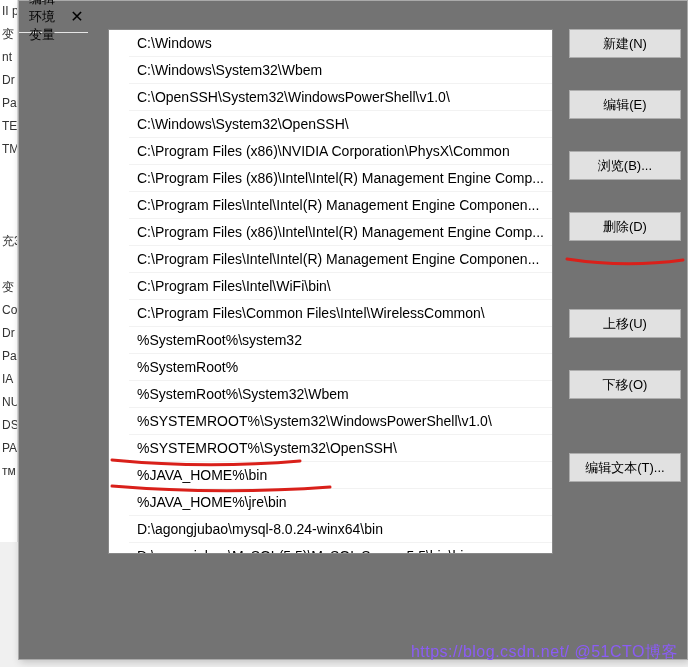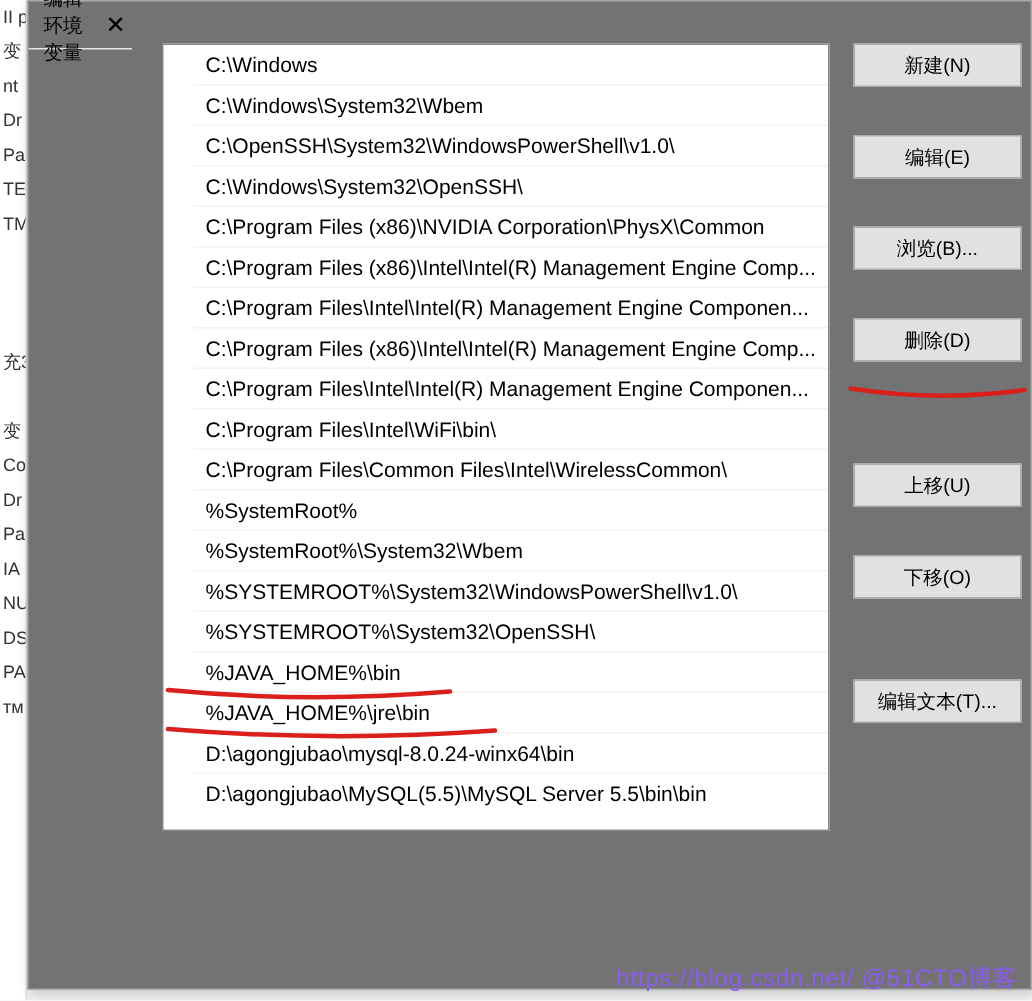--- a/index.html
+++ b/index.html
@@ -13,21 +13,21 @@
       width: 688px;
       height: 667px;
       overflow: hidden;
       position: relative;
     }
     .bg-strip {
       position: absolute;
       left: 0;
       top: 0;
       width: 18px;
-      height: 667px;
+      height: 542px;
       background: #fff;
       border-right: 1px solid #ddd;
       font-size: 12px;
       color: #333;
       overflow: hidden;
     }
     .bg-strip div {
       height: 23px;
       line-height: 23px;
       padding-left: 2px;
@@ -197,20 +197,21 @@
         <div class="item">C:\Windows\System32\Wbem</div>
         <div class="item">C:\OpenSSH\System32\WindowsPowerShell\v1.0\</div>
         <div class="item">C:\Windows\System32\OpenSSH\</div>
         <div class="item">C:\Program Files (x86)\NVIDIA Corporation\PhysX\Common</div>
         <div class="item">C:\Program Files (x86)\Intel\Intel(R) Management Engine Comp...</div>
         <div class="item">C:\Program Files\Intel\Intel(R) Management Engine Componen...</div>
         <div class="item">C:\Program Files (x86)\Intel\Intel(R) Management Engine Comp...</div>
         <div class="item">C:\Program Files\Intel\Intel(R) Management Engine Componen...</div>
         <div class="item">C:\Program Files\Intel\WiFi\bin\</div>
         <div class="item">C:\Program Files\Common Files\Intel\WirelessCommon\</div>
+        <div class="item">%SystemRoot%\system32</div>
         <div class="item">%SystemRoot%</div>
         <div class="item">%SystemRoot%\System32\Wbem</div>
         <div class="item">%SYSTEMROOT%\System32\WindowsPowerShell\v1.0\</div>
         <div class="item">%SYSTEMROOT%\System32\OpenSSH\</div>
         <div class="item">%JAVA_HOME%\bin</div>
         <div class="item">%JAVA_HOME%\jre\bin</div>
         <div class="item">D:\agongjubao\mysql-8.0.24-winx64\bin</div>
         <div class="item">D:\agongjubao\MySQL(5.5)\MySQL Server 5.5\bin\bin</div>
 
       </div>

